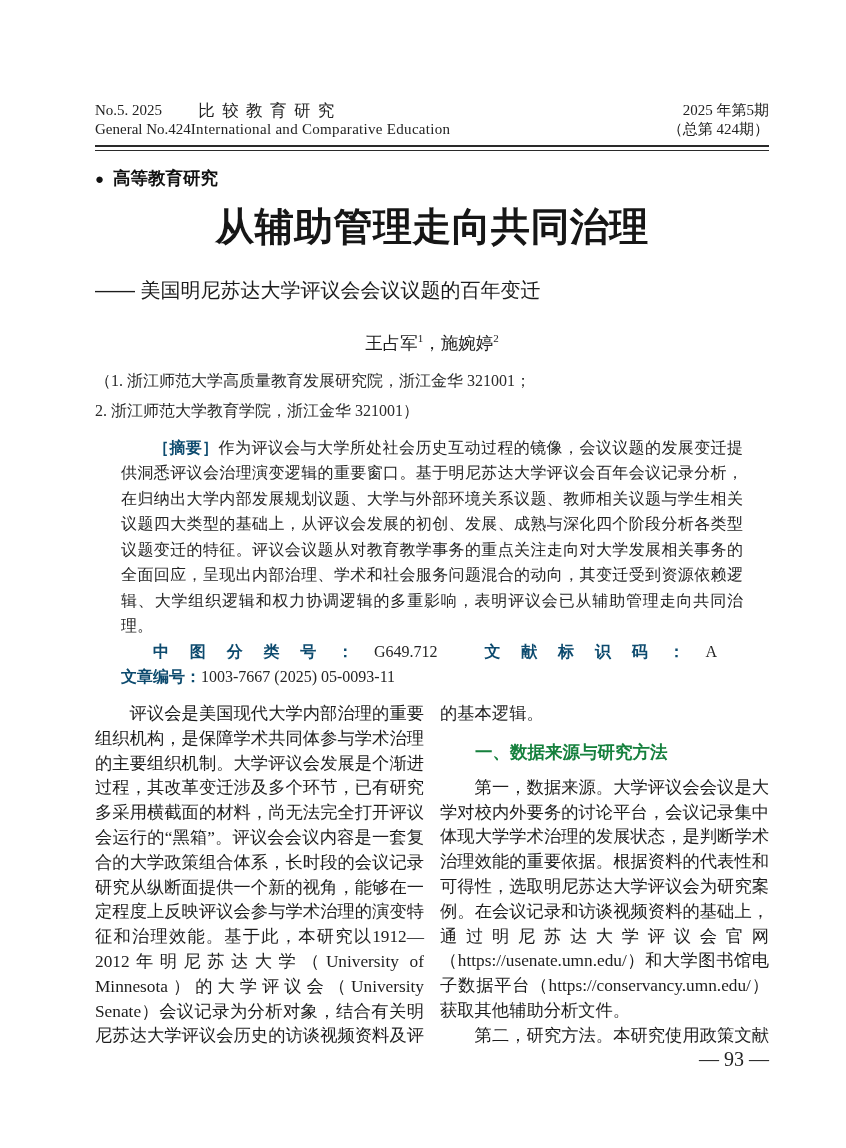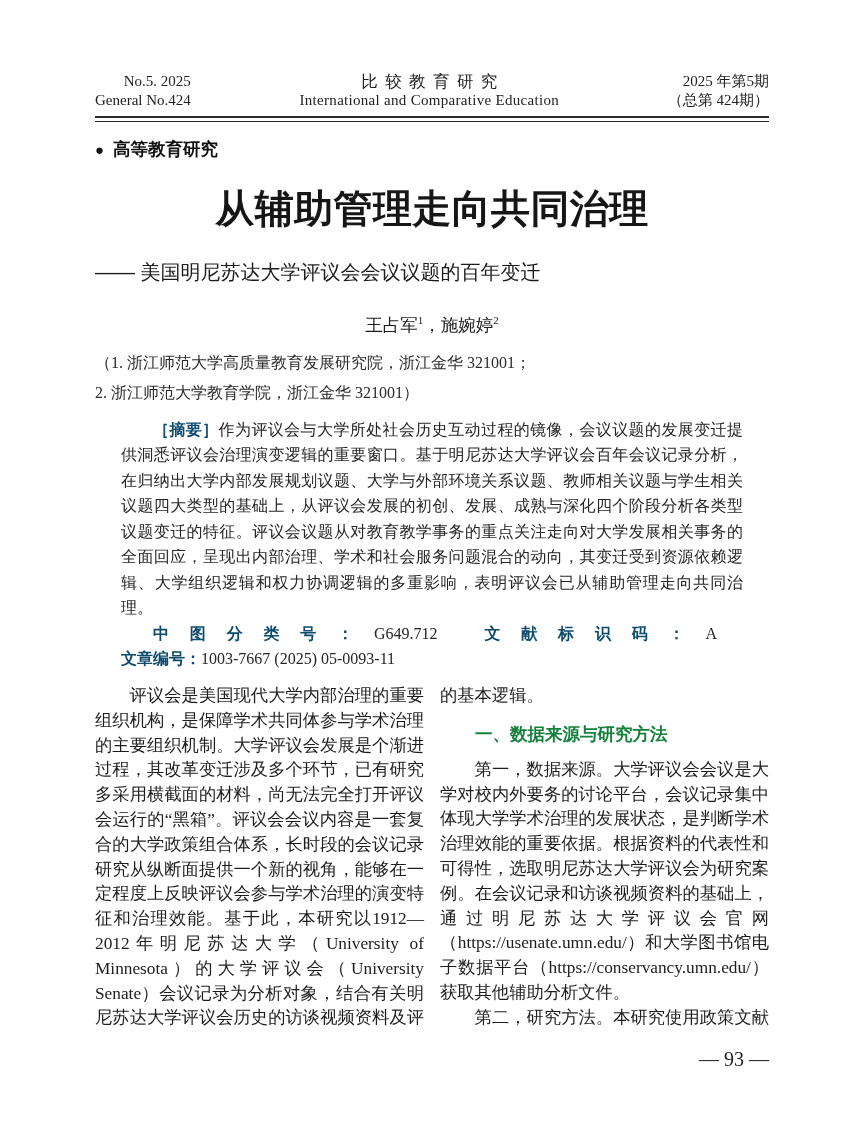--- a/index.html
+++ b/index.html
@@ -10,34 +10,34 @@
     background:#ffffff;
     color:#1f1f1f;
     font-family:"Liberation Serif","DejaVu Serif",serif;
     overflow:hidden;
     box-sizing:border-box;
   }
   .content{padding:72px 77px 0 95px;box-sizing:border-box;}
 
   
   .jheader{display:flex;justify-content:space-between;align-items:flex-end;font-size:15px;line-height:19px;color:#222;}
-  .jheader .left{text-align:right;white-space:nowrap;}
-  .jheader .center{text-align:center;flex:1;}
+  .jheader .left{text-align:left;white-space:nowrap;}
+  .jheader .center{flex:1;margin-top:29px;}
   .jheader .center .cn{letter-spacing:0.45em;font-size:16.5px;padding-left:0.45em;}
   .jheader .center .en{font-size:15px;letter-spacing:0.02em;}
   .jheader .right{text-align:right;white-space:nowrap;}
   .double-rule{margin-top:6px;height:3px;border-top:2.5px solid #2a2a2a;border-bottom:1px solid #2a2a2a;}
 
   
   .section-marker{margin-top:15px;display:flex;align-items:center;gap:9px;
     font-family:"Liberation Sans","DejaVu Sans",sans-serif;font-weight:bold;font-size:17.5px;color:#111;}
   .bullet{font-size:15px;line-height:1;}
 
   
-  .title{margin-top:25px;text-align:center;
+  .title{margin-top:14px;text-align:center;
     font-family:"Liberation Sans","DejaVu Sans",sans-serif;
     font-weight:bold;font-size:39px;line-height:46px;color:#161616;letter-spacing:0.01em;}
   .subtitle{margin-top:1px;text-align:left;
     font-family:"Liberation Sans","DejaVu Sans",sans-serif;
     font-size:20px;line-height:28px;color:#1c1c1c;}
   .byline{margin-top:22px;text-align:center;font-size:17.5px;line-height:24px;color:#1c1c1c;}
   .byline sup{font-size:11px;}
   .affiliation{margin-top:11px;font-size:16px;line-height:30px;color:#2a2a2a;}
 
   

